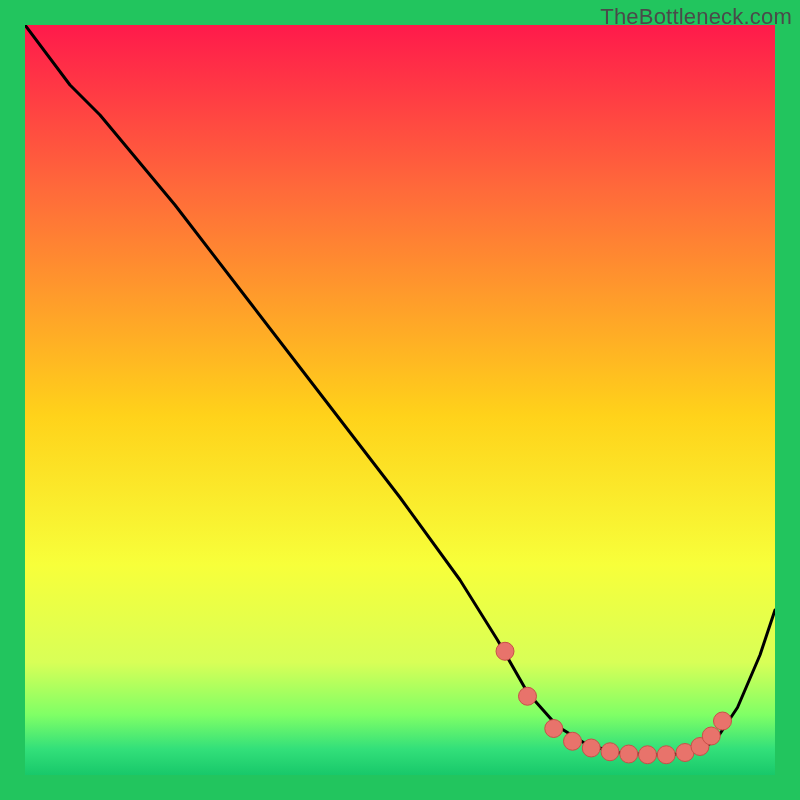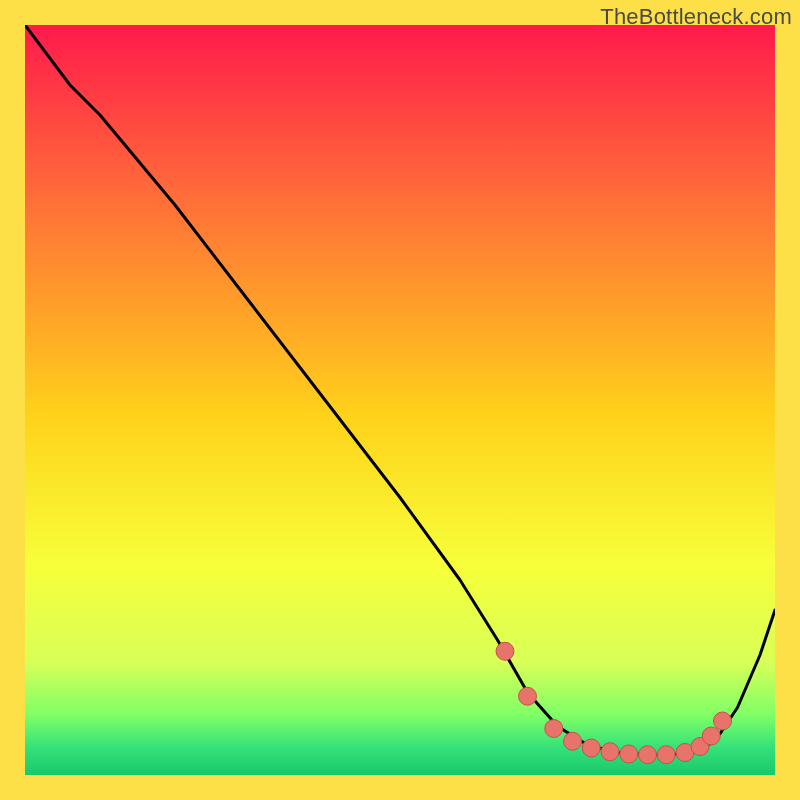--- a/index.html
+++ b/index.html
@@ -8,21 +8,21 @@
     width: 800px;
     height: 800px;
     background: #000;
     overflow: hidden;
     font-family: Arial, Helvetica, sans-serif;
   }
   .frame {
     position: relative;
     width: 800px;
     height: 800px;
-    background: #fde047;
+    background: #22c55e;
   }
   .watermark {
     position: absolute;
     top: 4px;
     right: 8px;
     color: #4a4a4a;
     font-size: 22px;
     font-weight: 500;
     letter-spacing: 0.2px;
     z-index: 10;

